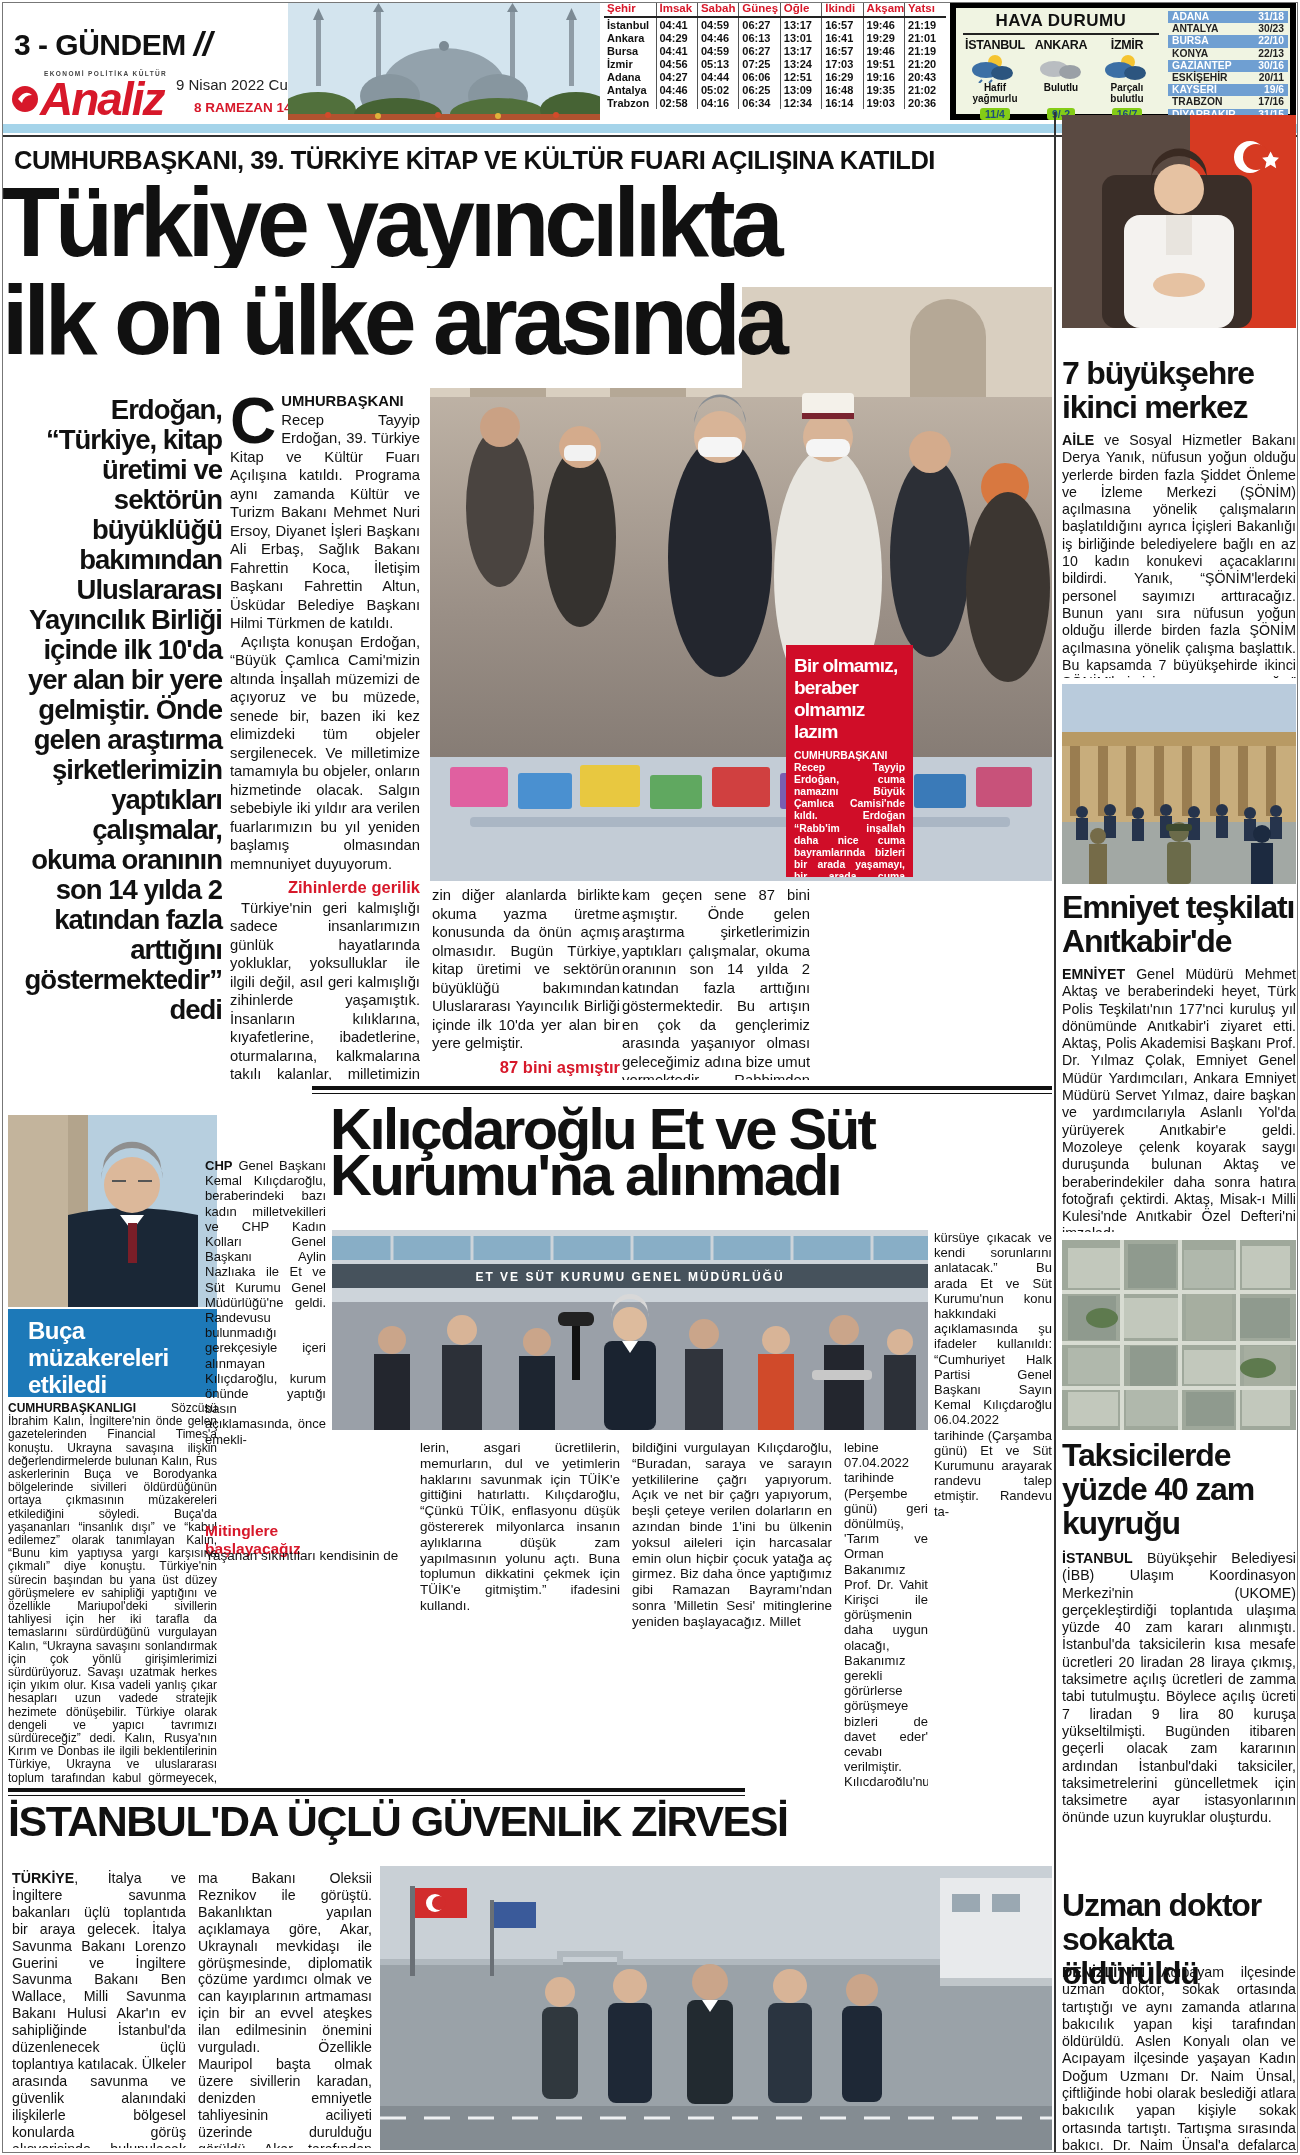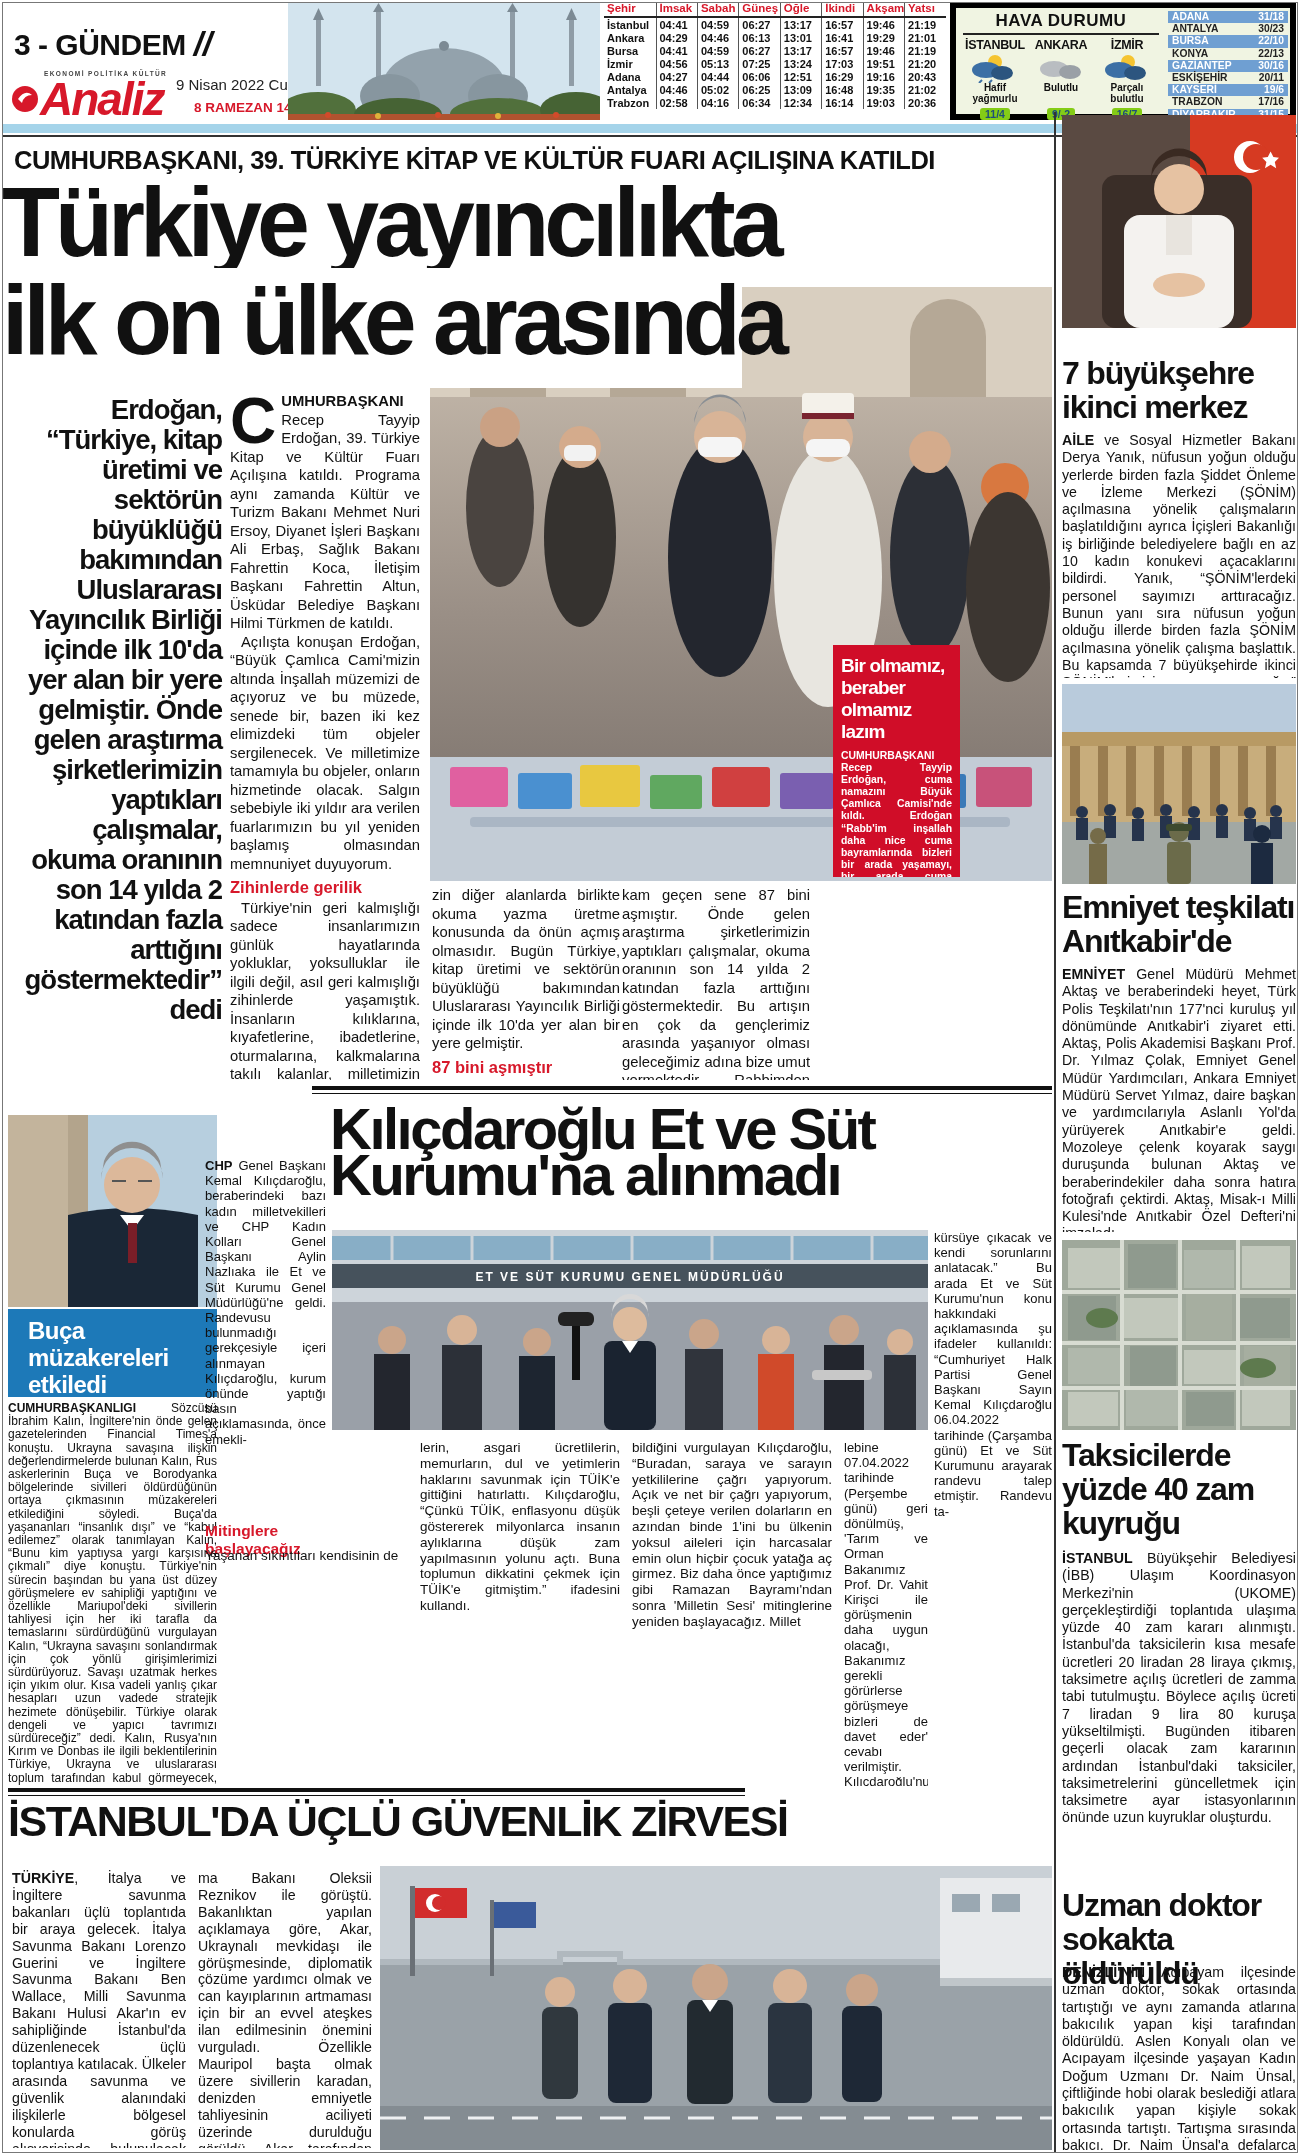--- a/index.html
+++ b/index.html
@@ -53,27 +53,27 @@
   .headline1 { left:2px; top:170px; font-size:95px; font-weight:800; letter-spacing:-5px; line-height:100px; transform:scaleY(1.04); transform-origin:top left; white-space:nowrap; z-index:3; }
   .headline2-box { left:2px; top:268px; width:740px; height:120px; background:#fff; z-index:3; }
   .headline2 { font-size:95px; font-weight:800; letter-spacing:-5px; line-height:100px; transform:scaleY(1.04); transform-origin:top left; white-space:nowrap; }
   .lead-photo { left:430px; top:287px; width:622px; height:594px; overflow:hidden; z-index:1; }
 
   .pull-quote { left:6px; top:395px; width:216px; font-size:27.5px; font-weight:800; line-height:30px; text-align:right; letter-spacing:-1px; }
 
   .bodytext { font-size:14.8px; line-height:18.5px; text-align:justify; }
   .bodytext p.ind { text-indent:11px; }
   .lead-word { font-weight:800; }
-  .subhead { color:#d7182a; font-weight:800; font-size:16.5px; margin:5px 0 2px 0; text-align:left; }
+  .subhead { color:#d7182a; font-weight:800; font-size:16.5px; margin:5px 0 2px 0; text-align:right; }
   .col1 { left:230px; top:392px; width:190px; height:688px; overflow:hidden; }
   .dropcap { float:left; font-size:64px; line-height:50px; font-weight:800; padding:4px 5px 0 0; }
   .col2 { left:432px; top:886px; width:188px; height:194px; overflow:hidden; z-index:2; background:#fff; }
   .col3 { left:622px; top:886px; width:188px; height:194px; overflow:hidden; z-index:2; background:#fff; }
 
-  .red-box { left:833px; top:645px; width:127px; height:232px; background:#d00d28; color:#fff; padding:10px 8px; z-index:4; overflow:hidden; }
+  .red-box { left:786px; top:645px; width:127px; height:232px; background:#d00d28; color:#fff; padding:10px 8px; z-index:4; overflow:hidden; }
   .red-box-title { font-size:19px; line-height:22px; font-weight:800; letter-spacing:-0.8px; margin-bottom:7px; }
   .red-box-body { font-size:10.4px; line-height:12.1px; font-weight:600; text-align:justify; }
 
   
   .sidebar-divider { left:1054px; top:112px; width:2px; height:2040px; background:#333; }
   .s-photo { left:1062px; width:234px; overflow:hidden; }
   .s-head { left:1062px; width:236px; font-size:32px; line-height:34px; font-weight:800; letter-spacing:-1.2px; }
   .s-body { left:1062px; width:234px; font-size:14.2px; line-height:17.3px; text-align:justify; overflow:hidden; }
 
   

